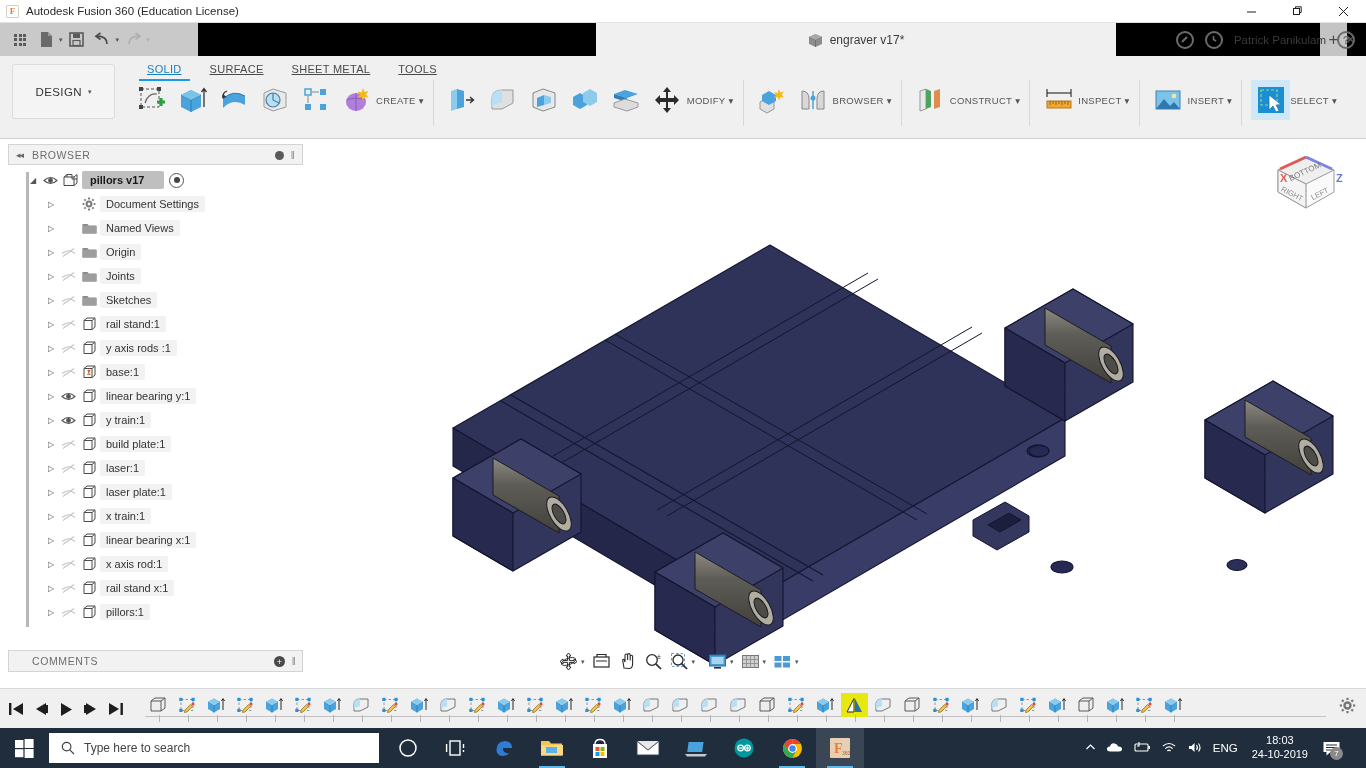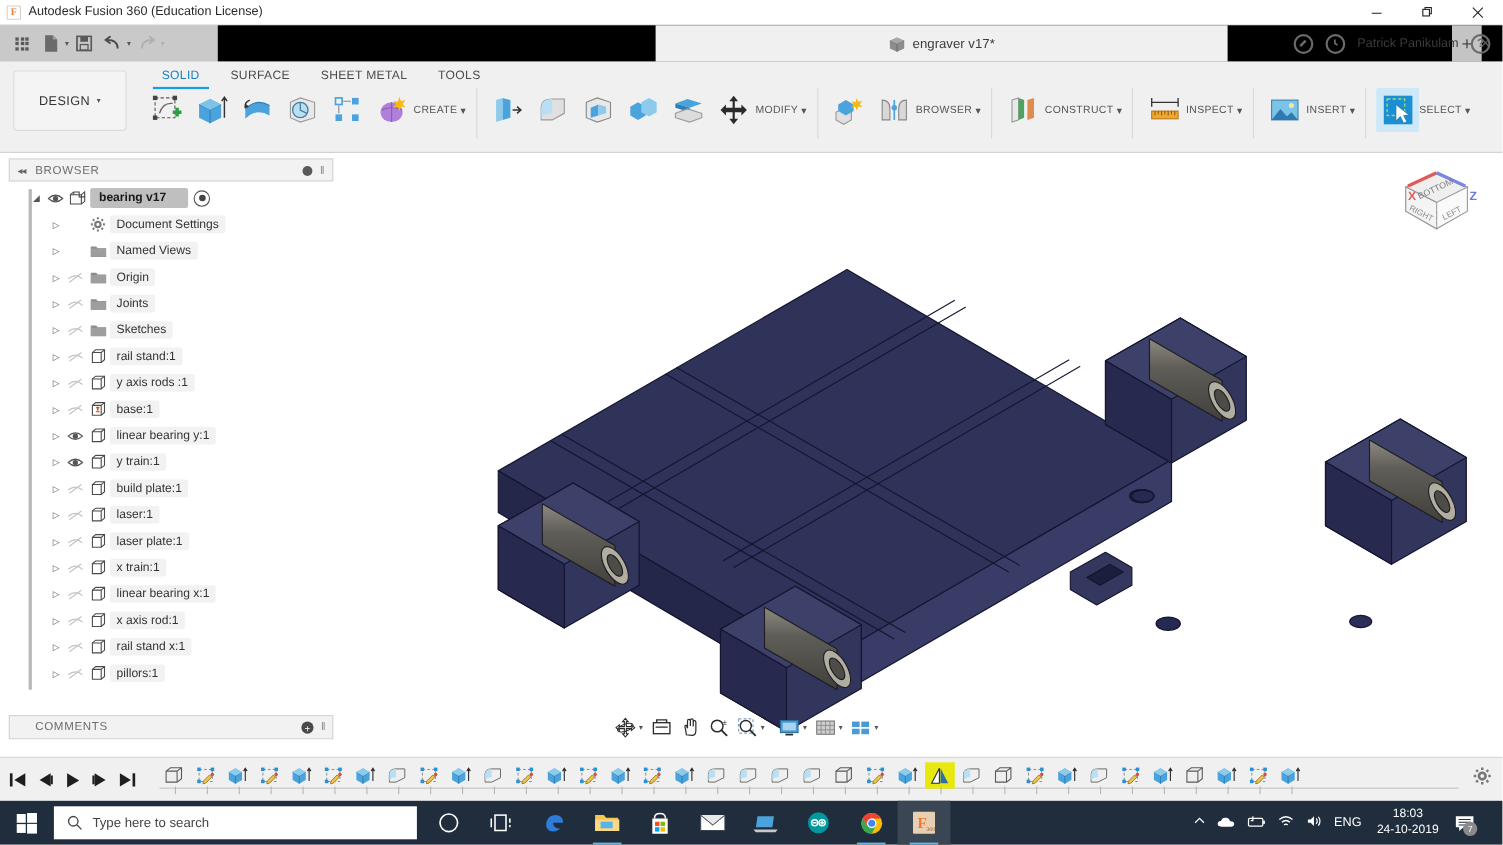--- a/index.html
+++ b/index.html
@@ -77,20 +77,21 @@
     position:absolute;left:12px;top:8px;width:103px;height:55px;
     background:#f4f4f4;border:1px solid #dcdcdc;border-radius:3px;
     display:flex;align-items:center;justify-content:center;gap:5px;
   }
   .workspace b{ font-size:11.5px;color:#333;font-weight:normal;letter-spacing:.4px; }
 
   .tabs{ position:absolute;left:133px;top:3px;display:flex;gap:0px; }
   .rtab{
     padding:4px 14px 6px;font-size:11px;color:#4a4a4a;letter-spacing:.3px;
     position:relative;
+    text-decoration:underline;
   }
   .rtab.active{ color:#1a7fc1; }
   .rtab.active:after{
     content:"";position:absolute;left:6px;right:6px;bottom:0;height:2px;background:#1a9de0;
   }
 
   .panels{ position:absolute;left:128px;top:24px;right:0;height:58px;display:flex;align-items:flex-start; }
   .panel{ display:flex;align-items:center;position:relative;padding:0 4px; }
   .panel-row{ display:flex;align-items:flex-start;gap:2px;height:42px; }
   .tool{ width:39px;height:40px;display:flex;align-items:center;justify-content:center;
@@ -558,21 +559,21 @@
               <circle cx="7.5" cy="5.5" r="2.4" fill="#555"></circle>
             </svg>
           </span>
           <span class="n-icon">
             <svg width="16" height="14" viewBox="0 0 16 14">
               <path d="M1 4 L4 1.5 L9 1.5 L9 6 L14 6 L14 10 L11 12.5 L1 12.5 Z" fill="#fafafa" stroke="#4a4a4a" stroke-width="1"></path>
               <path d="M1 4 L11 4 L11 12.5 M11 4 L14 1.5 L14 6" fill="none" stroke="#4a4a4a" stroke-width="1"></path>
               <path d="M4 1.5 L4 4" stroke="#4a4a4a" stroke-width="1"></path>
             </svg>
           </span>
-          <span class="n-label">bearing v17</span>
+          <span class="n-label">pillors v17</span>
           <span class="n-radio">
             <i></i>
           </span>
         </div>
         <div class="node" style="padding-left: 36px;">
           <span class="n-arrow">▷</span>
           <span class="n-eye"></span>
           <span class="n-icon">
             <svg width="14" height="14" viewBox="0 0 14 14">
               <circle cx="7" cy="7" r="2.4" fill="none" stroke="#7a7a7a" stroke-width="2"></circle>

